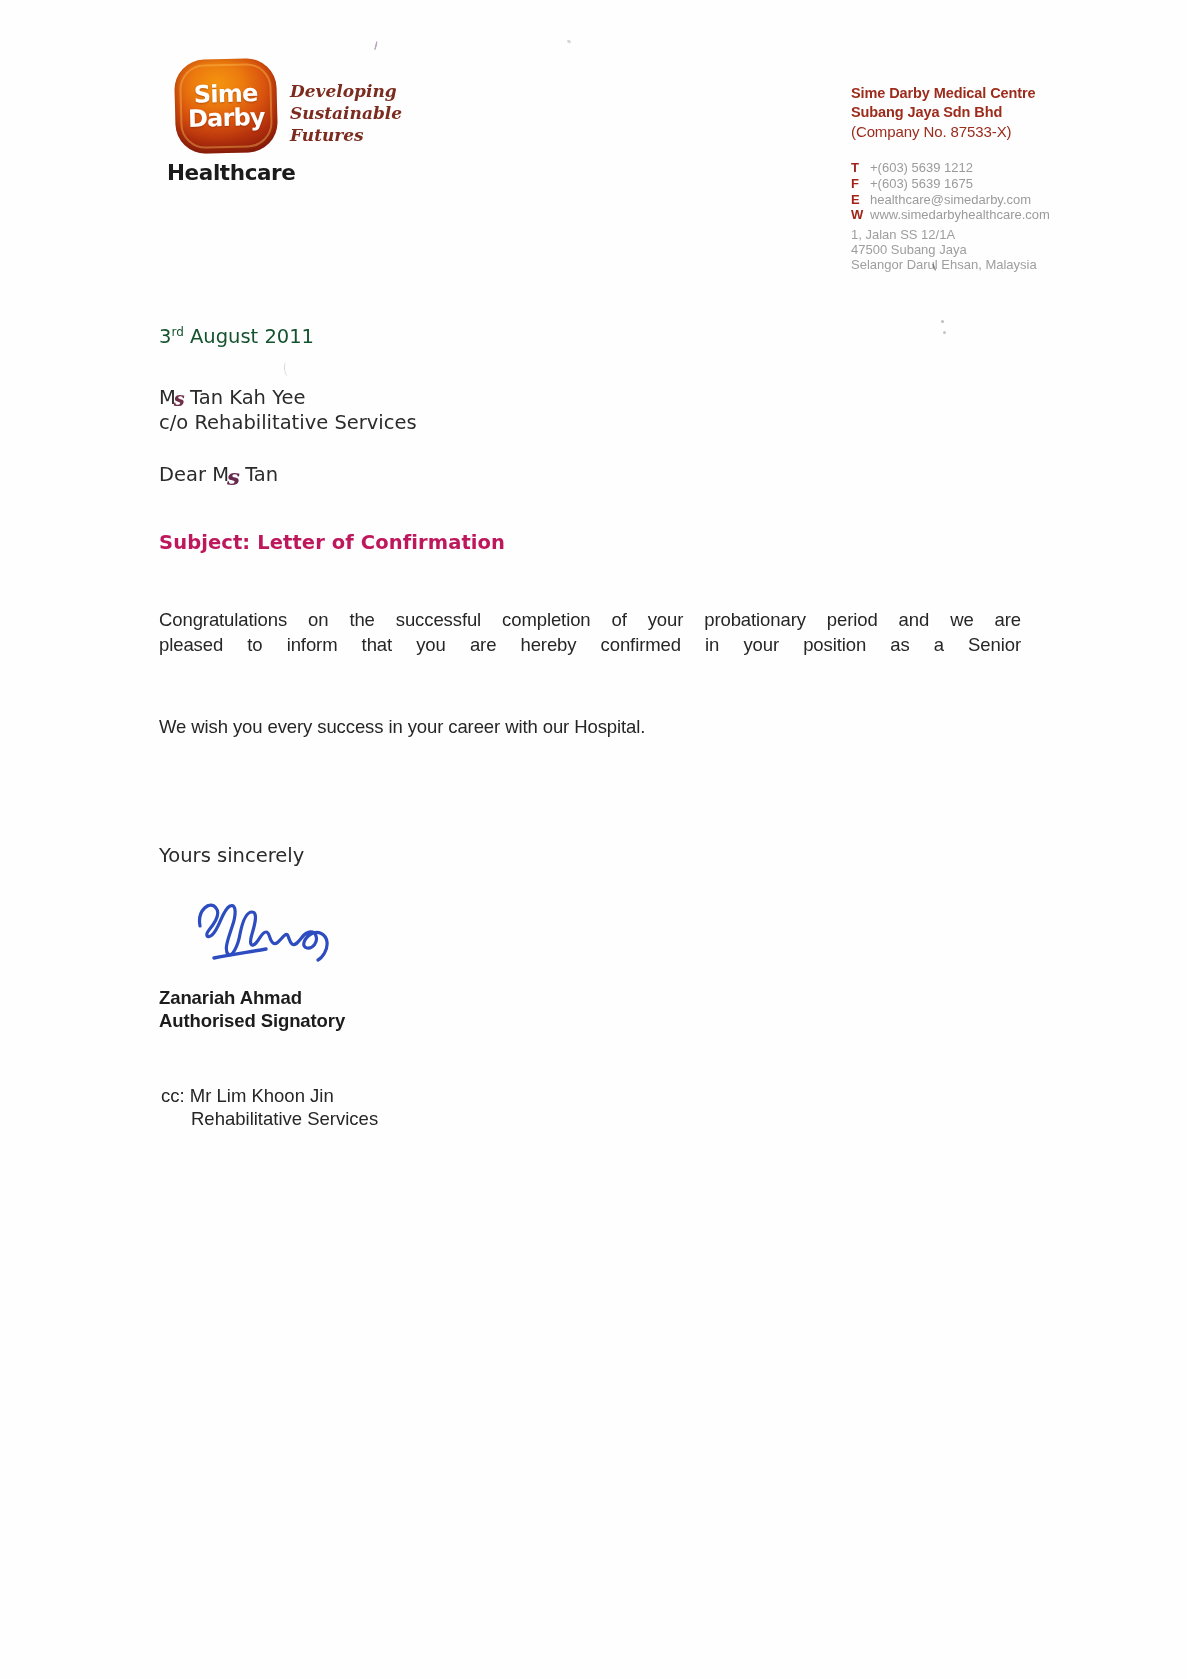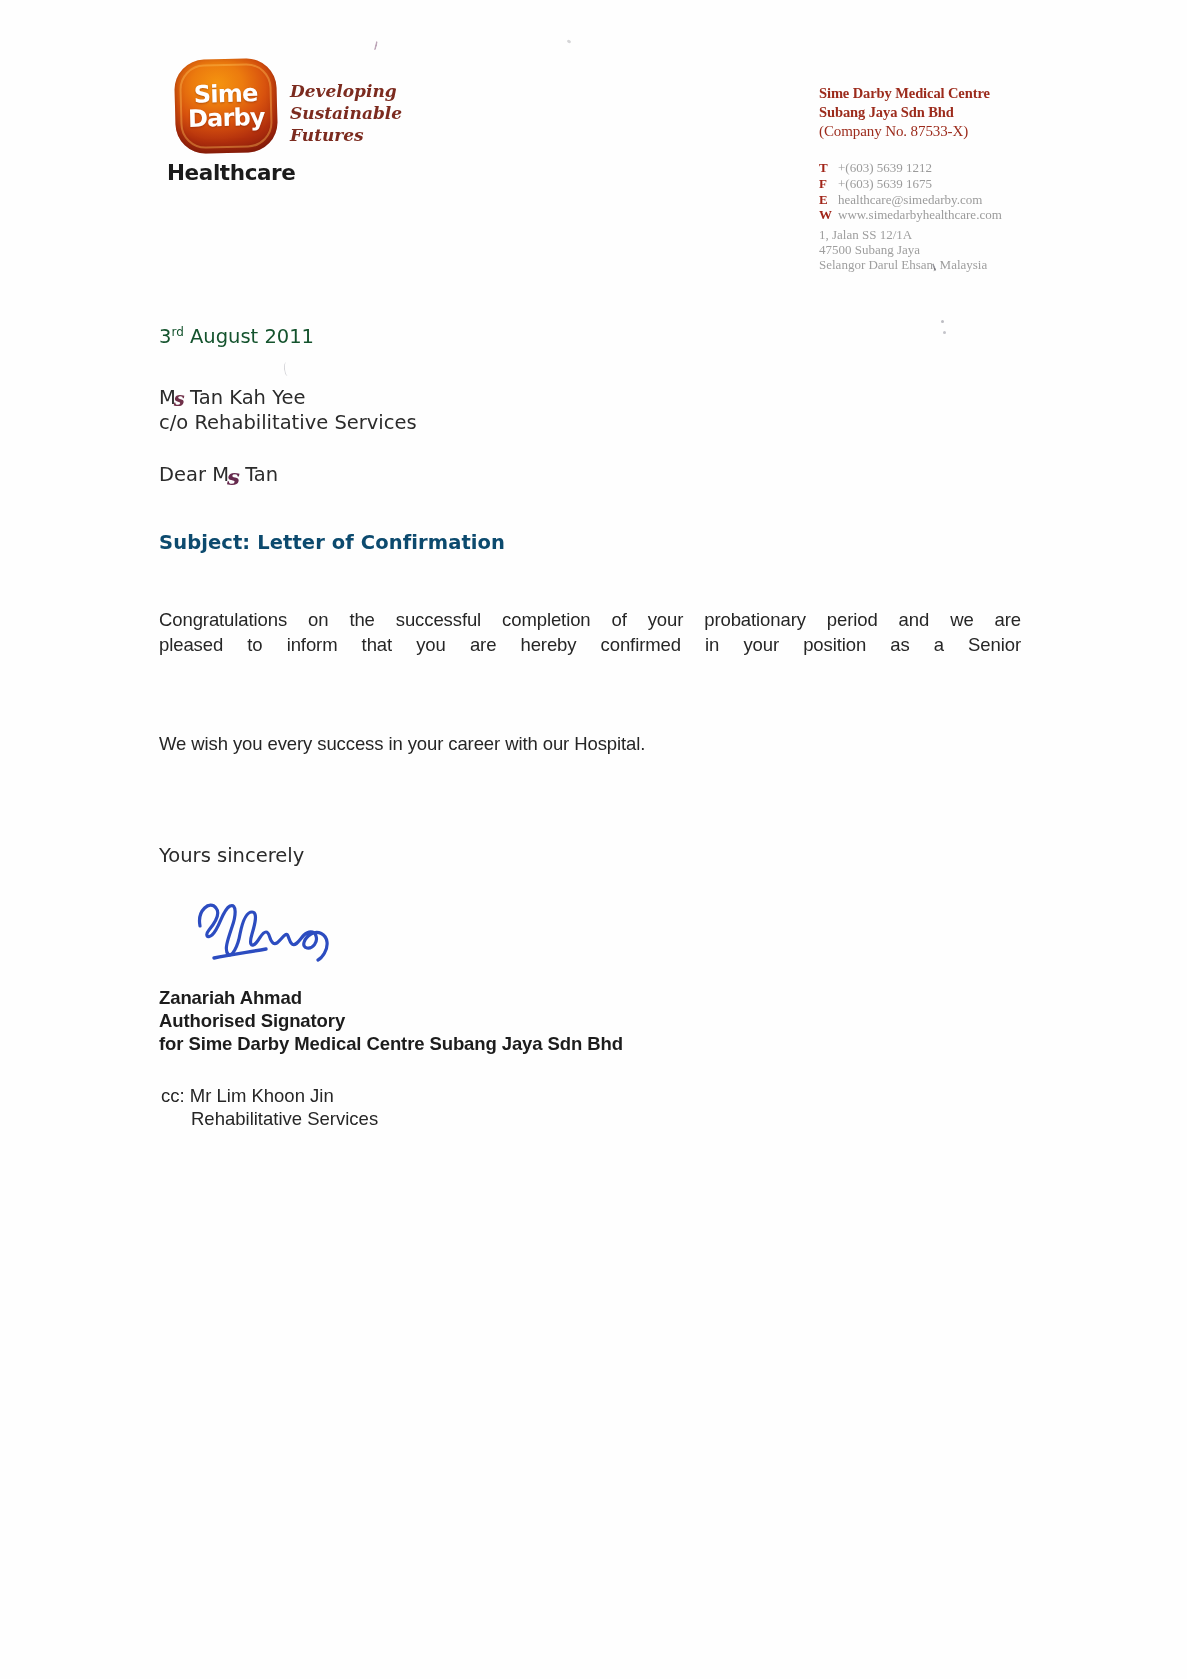--- a/index.html
+++ b/index.html
@@ -47,22 +47,22 @@
     color: #7c2b1f;
   }
   .division {
     position: absolute; left: 167px; top: 160px;
     font-size: 21.5px; font-weight: bold; letter-spacing: -0.4px;
     color: #1b1b1b;
   }
 
   
   .lh-right {
-    position: absolute; left: 819px; top: 84px;
-    font-family: Liberation Serif, serif;
+    position: absolute; left: 851px; top: 84px;
+    font-family: Liberation Sans, sans-serif;
   }
   .company-name {
     color: #9c2b1c; font-weight: bold;
     font-size: 14.5px; line-height: 18.5px; letter-spacing: -0.1px;
   }
   .company-no {
     color: #9c2b1c; font-size: 15px; margin-top: 2px; letter-spacing: -0.1px;
   }
   .contact-rows { margin-top: 20px; }
   .contact-row { display: flex; font-size: 13px; line-height: 15.8px; }
@@ -80,31 +80,31 @@
 
   .pen-s {
     font-family: "DejaVu Serif", serif;
     font-style: italic; font-weight: bold;
     color: #703049;
     position: relative; top: 2px;
     margin: 0 -1px 0 -2px;
   }
   .salutation .pen-s { font-size: 23px; top: 4px; color: #662a4e; }
 
-  .subject { left: 159px; top: 531px; font-size: 19.5px; font-weight: bold; color: #0c4a6e; letter-spacing: 0.1px; }
+  .subject { left: 159px; top: 531px; font-size: 19.5px; font-weight: bold; color: #be185d; letter-spacing: 0.1px; }
 
   .para1 {
     left: 159px; top: 607px; width: 862px;
     font-family: "Liberation Sans", sans-serif;
     font-size: 18.5px; line-height: 25px; color: #262626;
     letter-spacing: -0.1px;
   }
   .jline { text-align: justify; text-align-last: justify; }
   .para2 {
-    left: 159px; top: 733px;
+    left: 159px; top: 716px;
     font-family: "Liberation Sans", sans-serif;
     font-size: 18.5px; color: #262626; letter-spacing: -0.1px;
   }
   .closing { left: 159px; top: 844px; font-size: 19.5px; color: #2b2b2b; }
 
   .signature-wrap { left: 194px; top: 892px; width: 152px; height: 72px; }
 
   .signer {
     left: 159px; top: 987px;
     font-family: "Liberation Sans", sans-serif;
@@ -212,21 +212,20 @@
                C83,54 87,46 91,43 C95,40 94,49 98,52 C102,55 106,47 110,43
                C114,39 120,38 122,44 C124,50 119,57 113,56 C107,55 110,46 117,42
                C124,38 132,42 133,50 C134,58 128,66 124,68" fill="none" stroke="#2c4cc0" stroke-width="3.2" stroke-linecap="round"></path>
       <path d="M20,66 C35,63 55,60 72,57" fill="none" stroke="#2c4cc0" stroke-width="3.4" stroke-linecap="round"></path>
     </svg>
   </div>
 
   <div class="abs signer">
     <div>Zanariah Ahmad</div>
     <div>Authorised Signatory</div>
-    <div>for Sime Darby Medical Centre Subang Jaya Sdn Bhd</div>
   </div>
 
   <div class="abs cc-block">
     <div>cc: Mr Lim Khoon Jin</div>
     <div class="cc-line2">Rehabilitative Services</div>
   </div>
 
   <div class="artifact a1"></div>
   <div class="artifact a2"></div>
   <div class="artifact a3"></div>

